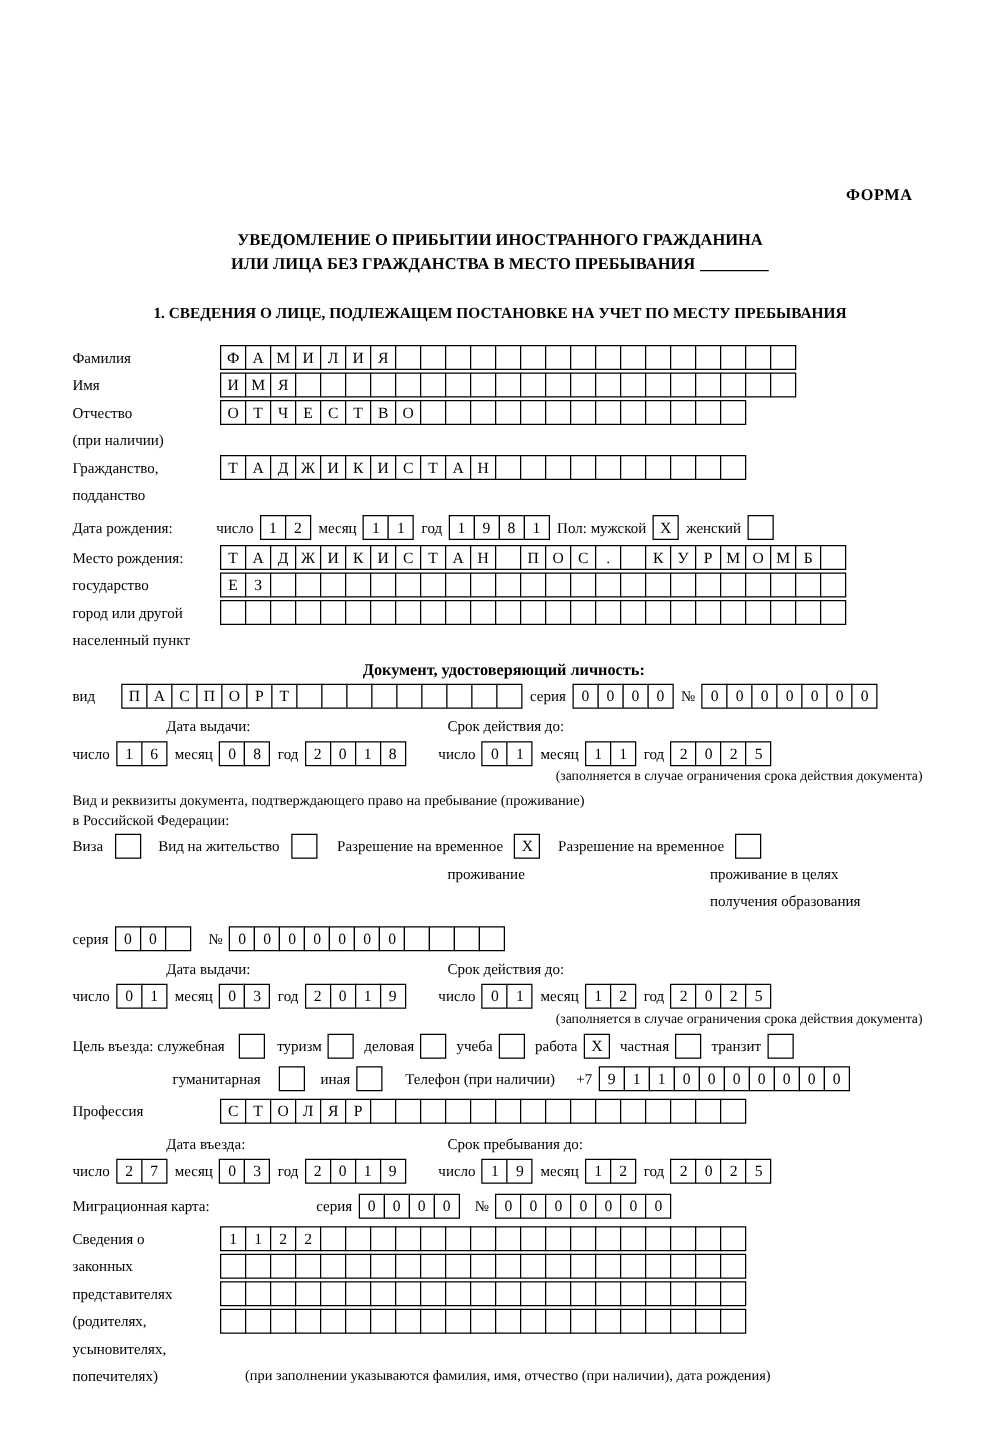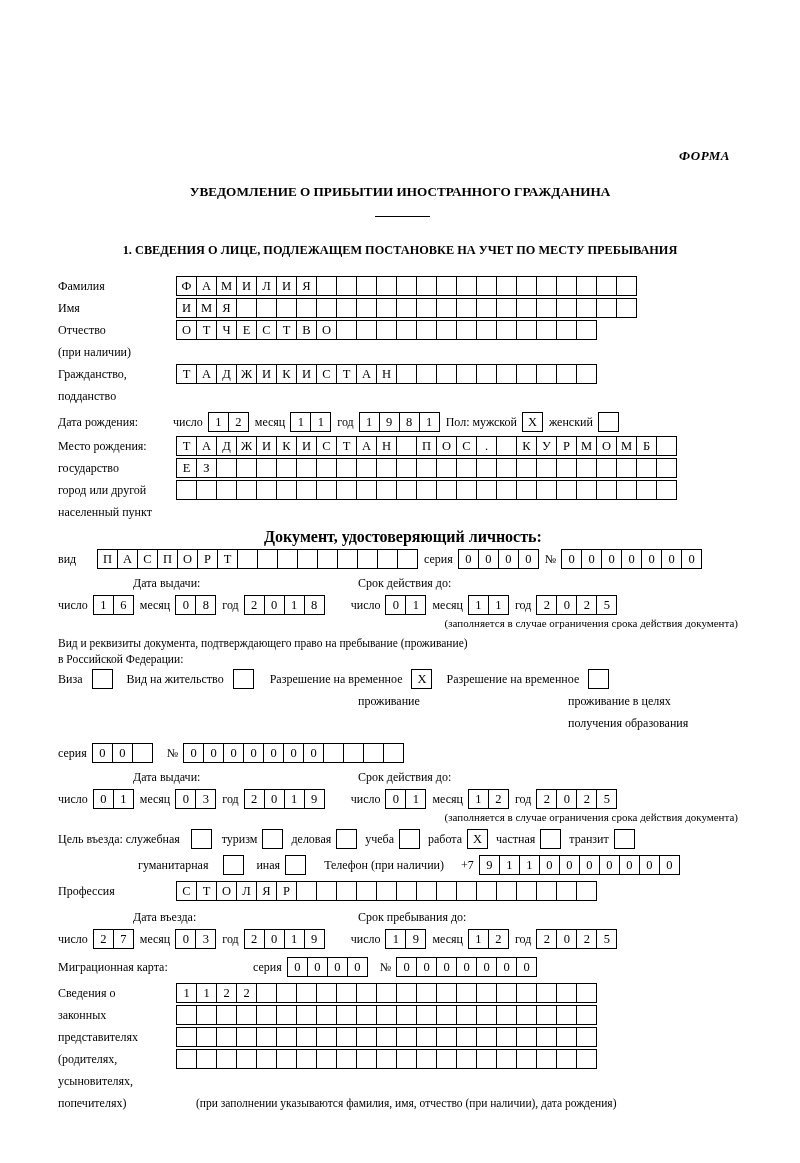--- a/index.html
+++ b/index.html
@@ -7,21 +7,21 @@
     width:800px;height:1163px;background:#ffffff;
     font-family:"Liberation Serif", serif;
     color:#000;
     position:relative;
     overflow:hidden;
   }
   .page{position:relative;width:800px;height:1163px;padding:0;box-sizing:border-box;}
 
   .hdr{position:absolute;right:70px;top:38px;text-align:left;font-size:12.5px;line-height:15px;}
   .hdr .small{font-size:11.5px;line-height:14px;margin-top:8px;}
-  .forma{position:absolute;right:70px;top:148px;font-weight:bold;font-size:13px;letter-spacing:.5px;font-style:italic;}
+  .forma{position:absolute;right:70px;top:148px;font-weight:bold;font-size:13px;letter-spacing:.5px;}
 
   .title{position:absolute;left:0;right:0;top:182px;text-align:center;font-weight:bold;font-size:13.2px;line-height:19px;}
   .title .ul{display:inline-block;border-bottom:1px solid #000;width:55px;height:14px;vertical-align:-2px;margin-left:4px;}
 
   .section1{position:absolute;left:0;right:0;top:243px;text-align:center;font-weight:bold;font-size:12.3px;}
 
   .form{position:absolute;left:58px;top:276px;width:690px;font-size:12px;}
 
   .row{display:flex;align-items:center;margin-bottom:2px;}
   .lbl{font-size:12px;line-height:20px;white-space:nowrap;}
@@ -42,34 +42,34 @@
 
   .single{width:21px;height:20px;border:1px solid #000;display:inline-flex;align-items:center;justify-content:center;font-size:12.5px;box-sizing:border-box;}
 
   .lblcol{width:118px;flex:0 0 118px;font-size:12px;line-height:20px;}
 
   .mt4{margin-top:4px;}
   .mt6{margin-top:6px;}
   .mt8{margin-top:8px;}
   .mt10{margin-top:10px;}
 
-  .docline{text-align:center;font-weight:bold;font-size:16px;margin:6px 0 3px 0;}
+  .docline{text-align:center;font-weight:bold;font-size:13px;margin:6px 0 3px 0;}
   .subnote{font-size:11px;text-align:right;padding-right:10px;}
 </style>
 </head>
 <body>
 
 <div class="page">
 
 
   <div class="forma">ФОРМА</div>
 
   <div class="title">
     <div>УВЕДОМЛЕНИЕ О ПРИБЫТИИ ИНОСТРАННОГО ГРАЖДАНИНА</div>
-    <div><span class="ul"></span></div>
+    <div><span>ИЛИ ЛИЦА БЕЗ ГРАЖДАНСТВА В МЕСТО ПРЕБЫВАНИЯ</span><span class="ul"></span></div>
   </div>
 
   <div class="section1">1. СВЕДЕНИЯ О ЛИЦЕ, ПОДЛЕЖАЩЕМ ПОСТАНОВКЕ НА УЧЕТ ПО МЕСТУ ПРЕБЫВАНИЯ</div>
 
   <div class="form">
 
     <div class="row">
       <div class="lblcol">Фамилия</div>
       <div class="boxes" id="cells-surname">
           <div class="bx">Ф</div>

